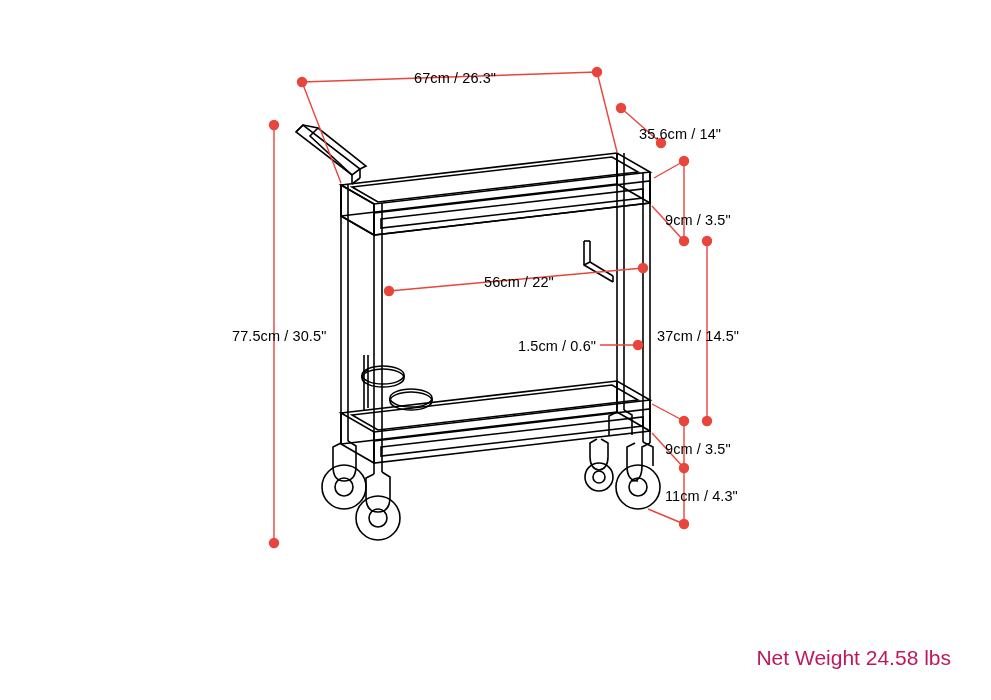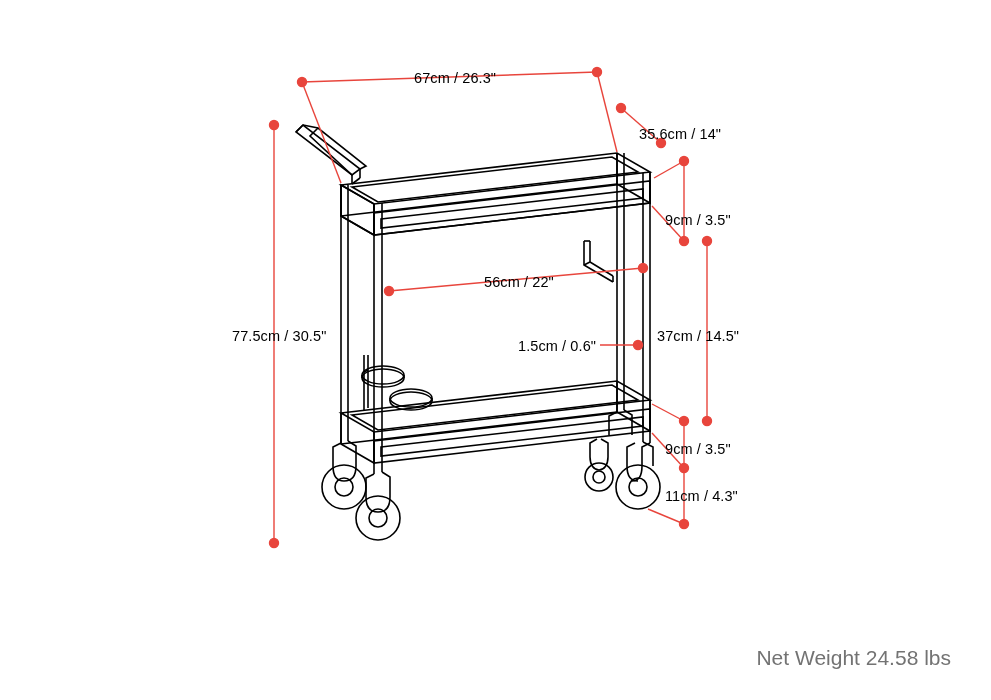--- a/index.html
+++ b/index.html
@@ -32,21 +32,21 @@
     font-size: 14.5px;
     font-family: "Liberation Sans", sans-serif;
     white-space: nowrap;
     letter-spacing: 0.1px;
   }
   #net-weight {
     position: absolute;
     right: 40px;
     bottom: 30px;
     font-size: 21px;
-    color: #737373;
+    color: #be185d;
     white-space: nowrap;
     font-family: "Liberation Sans", sans-serif;
   }
 </style>
 </head>
 <body>
 
 <div id="stage">
 
   <svg class="layer" viewBox="0 0 991 700">

